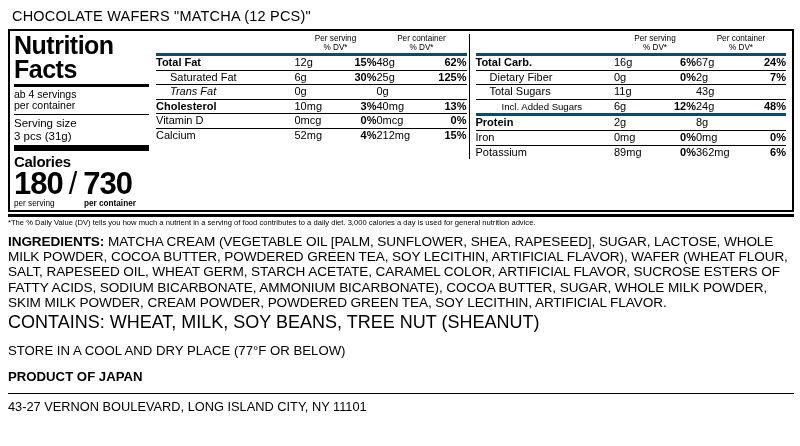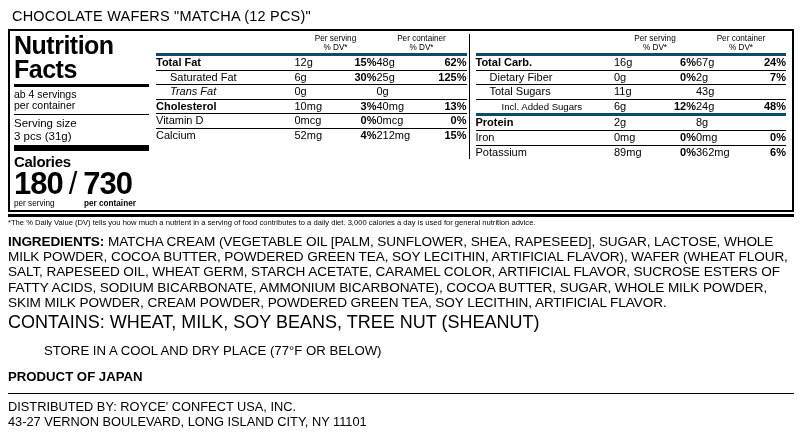--- a/index.html
+++ b/index.html
@@ -157,21 +157,20 @@
   .ing b { font-weight: bold; }
   .contains {
     font-size: 18px;
     font-weight: normal;
     line-height: 1.15;
     margin-top: 1px;
   }
   .store {
     font-size: 13.2px;
     margin-top: 10px;
-    margin-left: 36px;
   }
   .origin {
     font-size: 13.2px;
     font-weight: bold;
     margin-top: 11px;
   }
   .hr-blk {
     border-top: 1px solid #000;
     margin-top: 9px;
   }
@@ -356,17 +355,16 @@
 
   <div class="contains">CONTAINS: WHEAT, MILK, SOY BEANS, TREE NUT (SHEANUT)</div>
 
   <div class="store">STORE IN A COOL AND DRY PLACE (77°F OR BELOW)</div>
 
   <div class="origin">PRODUCT OF JAPAN</div>
 
   <div class="hr-blk"></div>
 
   <div class="dist">
-    <div>DISTRIBUTED BY: ROYCE' CONFECT USA, INC.</div>
     <div>43-27 VERNON BOULEVARD, LONG ISLAND CITY,  NY 11101</div>
   </div>
 
 </div>
 
 </body></html>

